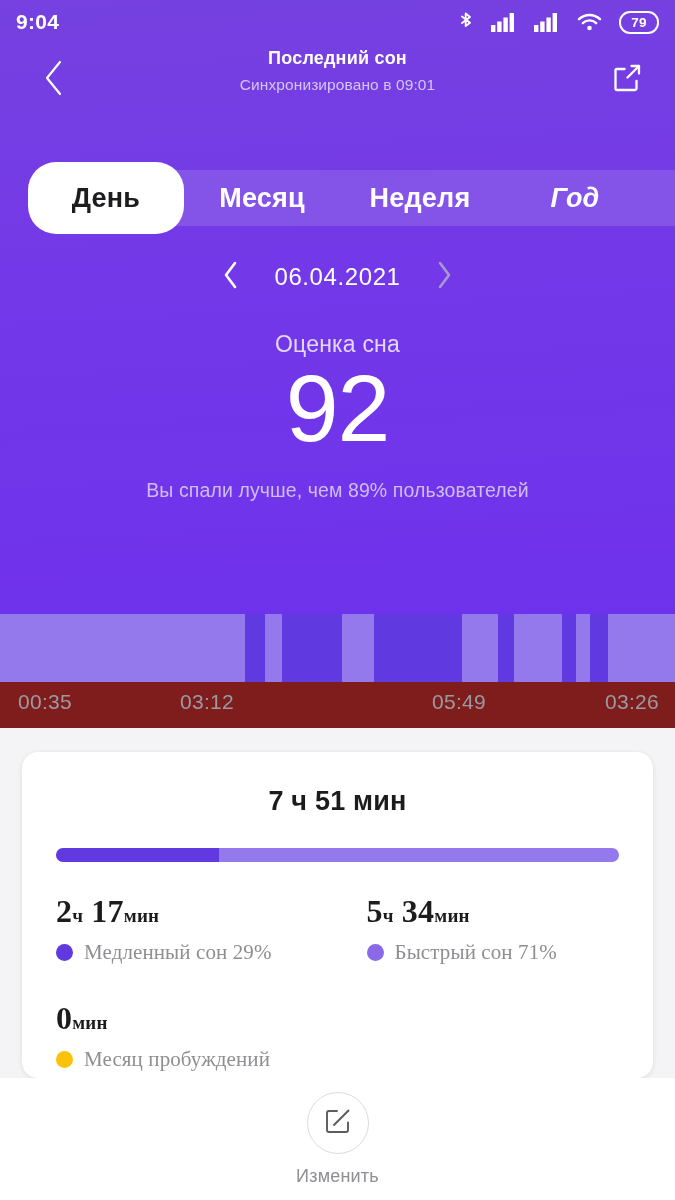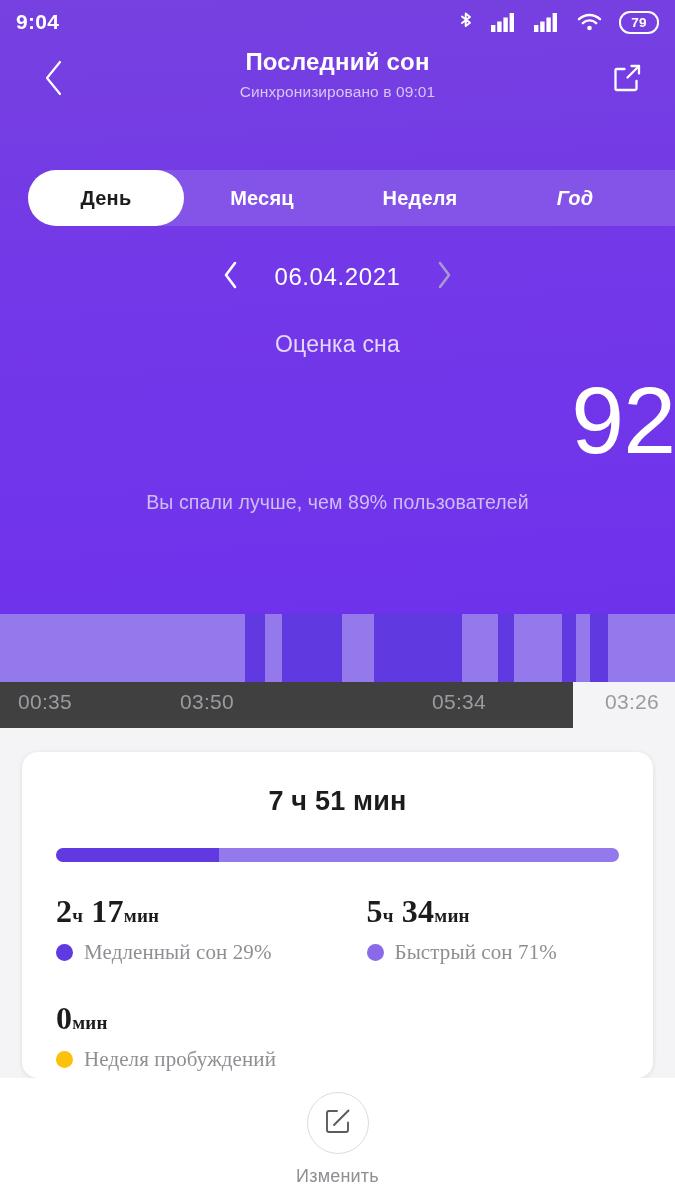--- a/index.html
+++ b/index.html
@@ -40,32 +40,32 @@
     position: absolute; left: 30px; top: 8px; width: 48px; height: 48px;
     display: flex; align-items: center; justify-content: center; cursor: pointer;
   }
   .share-btn {
     position: absolute; right: 24px; top: 8px; width: 48px; height: 48px;
     display: flex; align-items: center; justify-content: center; cursor: pointer;
   }
   .header-titles {
     position: absolute; left: 0; right: 0; top: 0; text-align: center;
   }
-  .header-title { color: #fff; font-size: 24px; font-weight: 700; letter-spacing: .2px; }
+  .header-title { color: #fff; font-size: 18px; font-weight: 700; letter-spacing: .2px; }
   .header-sub { color: #d7c6f6; font-size: 15.5px; margin-top: 7px; letter-spacing: .1px; }
 
   
   .tabs {
     position: absolute; left: 28px; top: 170px; width: 690px; height: 56px;
     background: #8453E8; border-radius: 28px;
     display: flex; align-items: center;
   }
   .tab {
-    height: 56px; display: flex; align-items: center; justify-content: center;
-    color: #ffffff; font-size: 20px; font-weight: 700; cursor: pointer;
+    height: 72px; display: flex; align-items: center; justify-content: center;
+    color: #ffffff; font-size: 27px; font-weight: 700; cursor: pointer;
     letter-spacing: .2px;
   }
   .tab.t0 { width: 156px; }
   .tab.t1 { width: 160px; }
   .tab.t2 { width: 156px; }
   .tab.t3 { width: 150px; font-style: italic; }
   .tab.active {
     background: #ffffff; color: #1d1d1f; border-radius: 28px;
   }
 
@@ -75,33 +75,33 @@
     display: flex; align-items: center; justify-content: center; gap: 26px;
   }
   .date-arrow { width: 34px; height: 38px; display: flex; align-items: center; justify-content: center; cursor: pointer; }
   .date-text { color: #ffffff; font-size: 24px; letter-spacing: .6px; }
 
   
   .score-wrap { position: absolute; left: 0; top: 331px; width: 100%; text-align: center; }
   .score-label { color: #e3d7fa; font-size: 23px; letter-spacing: .2px; }
   .score-value {
     color: #ffffff; font-size: 95px; font-weight: 400; line-height: 1.06;
-    margin-top: 12px; letter-spacing: -1px; text-align: right;
+    letter-spacing: -1px;
   }
   .score-note { color: #cfbdf4; font-size: 19.5px; margin-top: 20px; letter-spacing: .1px; }
 
   
   .hypno {
     position: absolute; left: 0; top: 614px; width: 675px; height: 68px;
     display: flex; overflow: hidden;
   }
   .hseg { height: 100%; }
   .axis {
-    position: absolute; left: 0; top: 682px; width: 573px; height: 46px;
-    background: #404040;
+    position: absolute; left: 0; top: 682px; width: 675px; height: 46px;
+    background: #7f1d1d;
   }
   .axis-lab {
     position: absolute; top: 8px; color: #9a9aa2; font-size: 21px; letter-spacing: .3px;
   }
 
   
   .card {
     position: absolute; left: 22px; top: 752px; width: 631px; height: 326px;
     background: #ffffff; border-radius: 16px;
     box-shadow: 0 1px 5px rgba(0,0,0,.10);
@@ -249,22 +249,22 @@
       <div class="hseg" style="width: 16px; background: rgb(97, 57, 224);"></div>
       <div class="hseg" style="width: 48px; background: rgb(147, 121, 236);"></div>
       <div class="hseg" style="width: 14px; background: rgb(97, 57, 224);"></div>
       <div class="hseg" style="width: 14px; background: rgb(147, 121, 236);"></div>
       <div class="hseg" style="width: 18px; background: rgb(97, 57, 224);"></div>
       <div class="hseg" style="width: 67px; background: rgb(147, 121, 236);"></div>
     </div>
 
   <div class="axis">
       <div class="axis-lab" style="left: 18px;">00:35</div>
-      <div class="axis-lab" style="left: 180px;">03:50</div>
-      <div class="axis-lab" style="left: 432px;">05:34</div>
+      <div class="axis-lab" style="left: 180px;">03:12</div>
+      <div class="axis-lab" style="left: 432px;">05:49</div>
       <div class="axis-lab" style="left: 605px;">03:26</div>
     </div>
 
   <div class="card">
     <div class="card-total">7 ч 51 мин</div>
 
     <div class="bar">
       <div class="bar-deep" style="width: 29%;"></div>
     </div>
 
@@ -291,21 +291,21 @@
       </div>
     </div>
 
     <div class="stats second">
       <div class="stat">
         <div class="stat-value">
           <span>0</span><span class="u">мин</span>
         </div>
         <div class="stat-row">
           <span class="dot" style="background:#FCC10A"></span>
-          <span class="stat-label">Неделя пробуждений</span>
+          <span class="stat-label">Месяц пробуждений</span>
         </div>
       </div>
       <div class="stat right"></div>
     </div>
   </div>
 
   <div class="bottombar">
     <div class="edit-circle">
       <span>
         <svg width="32" height="32" viewBox="0 0 32 32">

